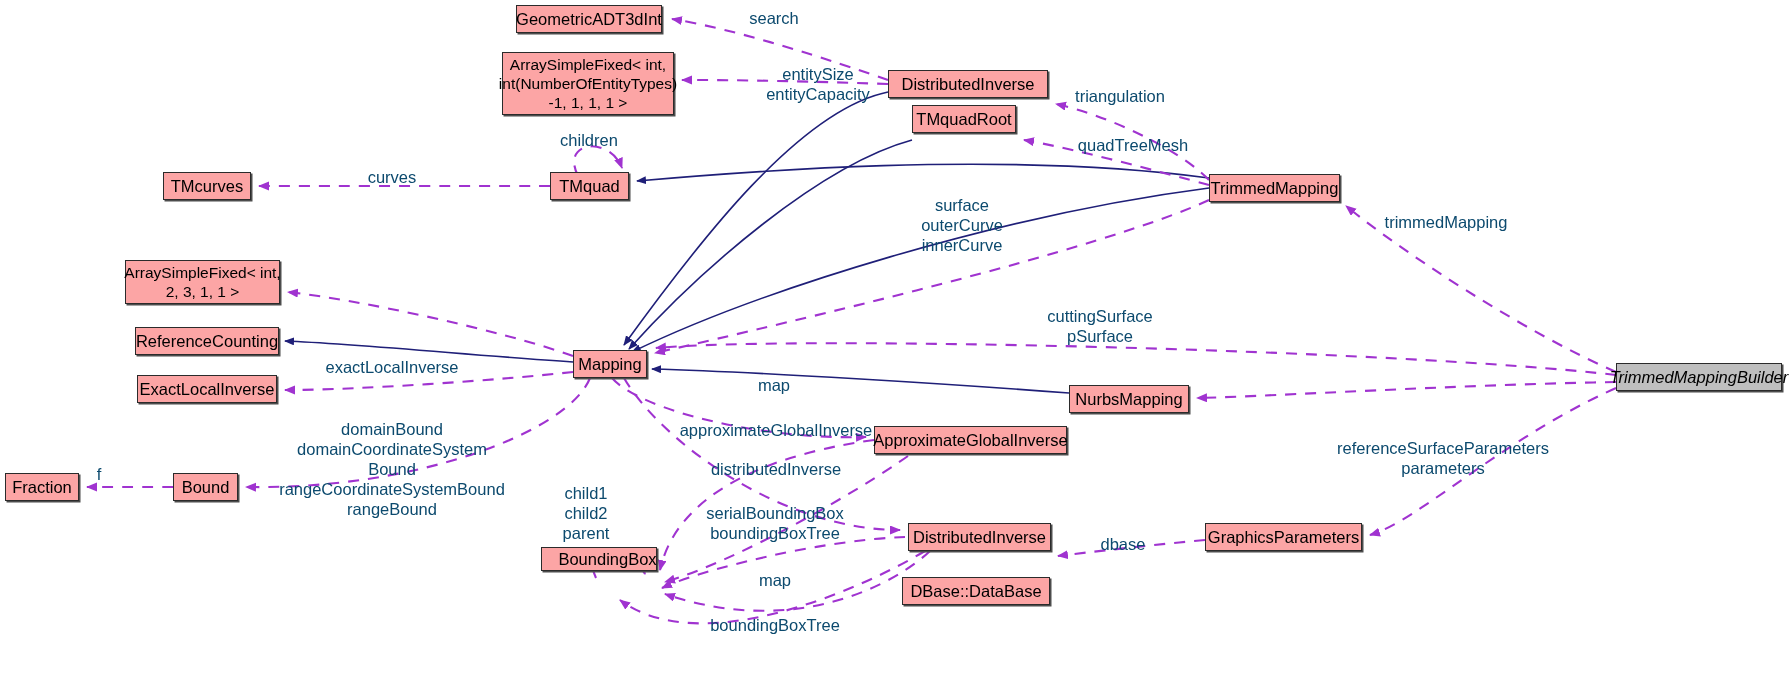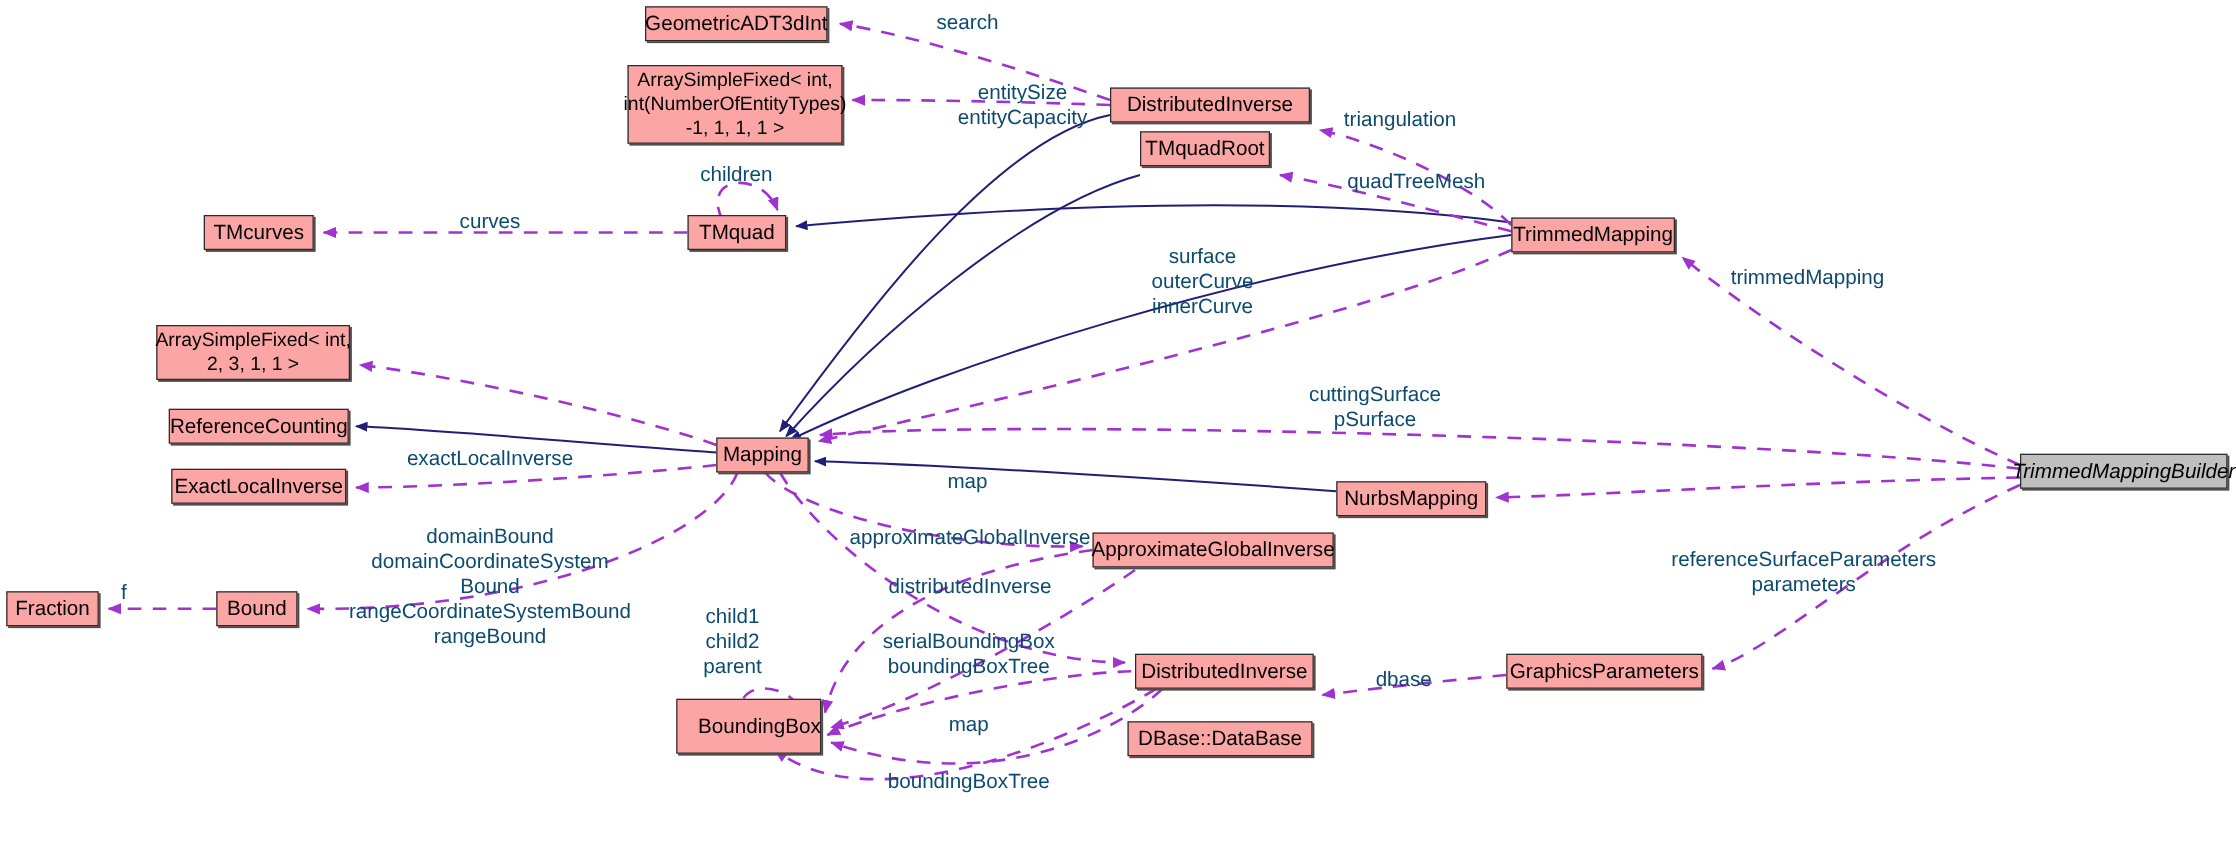--- a/index.html
+++ b/index.html
@@ -121,21 +121,21 @@
   <div class="node" style="left:874px;top:426px;width:193px;height:28px;">ApproximateGlobalInverse</div>
 
   <div class="node" style="left:5px;top:473px;width:74px;height:28px;">Fraction</div>
 
   <div class="node" style="left:173px;top:473px;width:65px;height:28px;">Bound</div>
 
   <div class="node" style="left:908px;top:523px;width:143px;height:28px;">DistributedInverse</div>
 
   <div class="node" style="left:1205px;top:523px;width:157px;height:28px;">GraphicsParameters</div>
 
-  <div class="node" style="left:541px;top:559px;width:116px;height:44px;padding-left:17px;">BoundingBox</div>
+  <div class="node" style="left:541px;top:547px;width:116px;height:24px;padding-left:17px;">BoundingBox</div>
 
   <div class="node" style="left:902px;top:577px;width:148px;height:28px;">DBase::DataBase</div>
 
   <div class="edge-label" style="left:774px;top:18px;">search</div>
   <div class="edge-label" style="left:772px;top:84px;margin-left:46px;">entitySize
 entityCapacity</div>
   <div class="edge-label" style="left:1120px;top:96px;">triangulation</div>
   <div class="edge-label" style="left:589px;top:140px;">children</div>
   <div class="edge-label" style="left:1133px;top:145px;">quadTreeMesh</div>
   <div class="edge-label" style="left:392px;top:177px;">curves</div>

